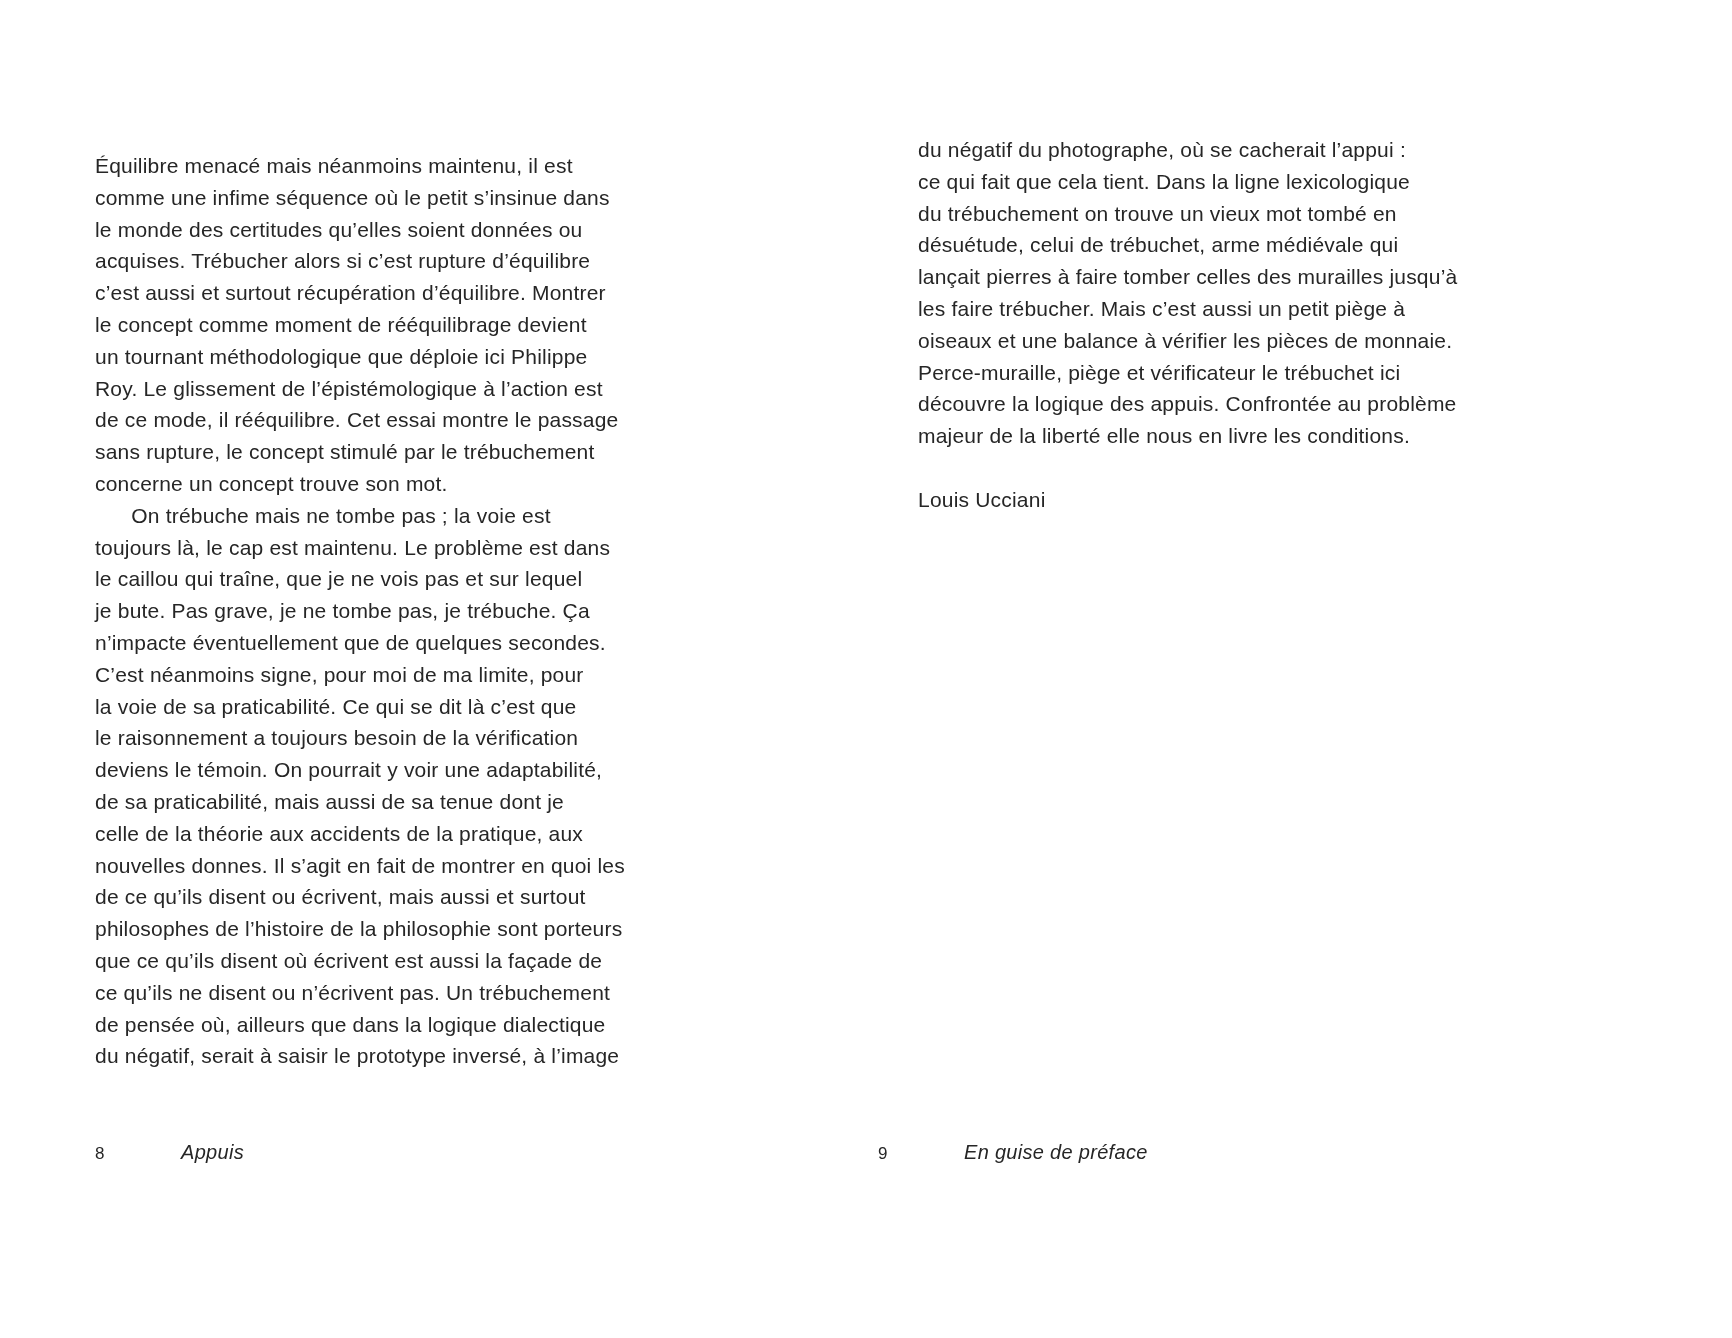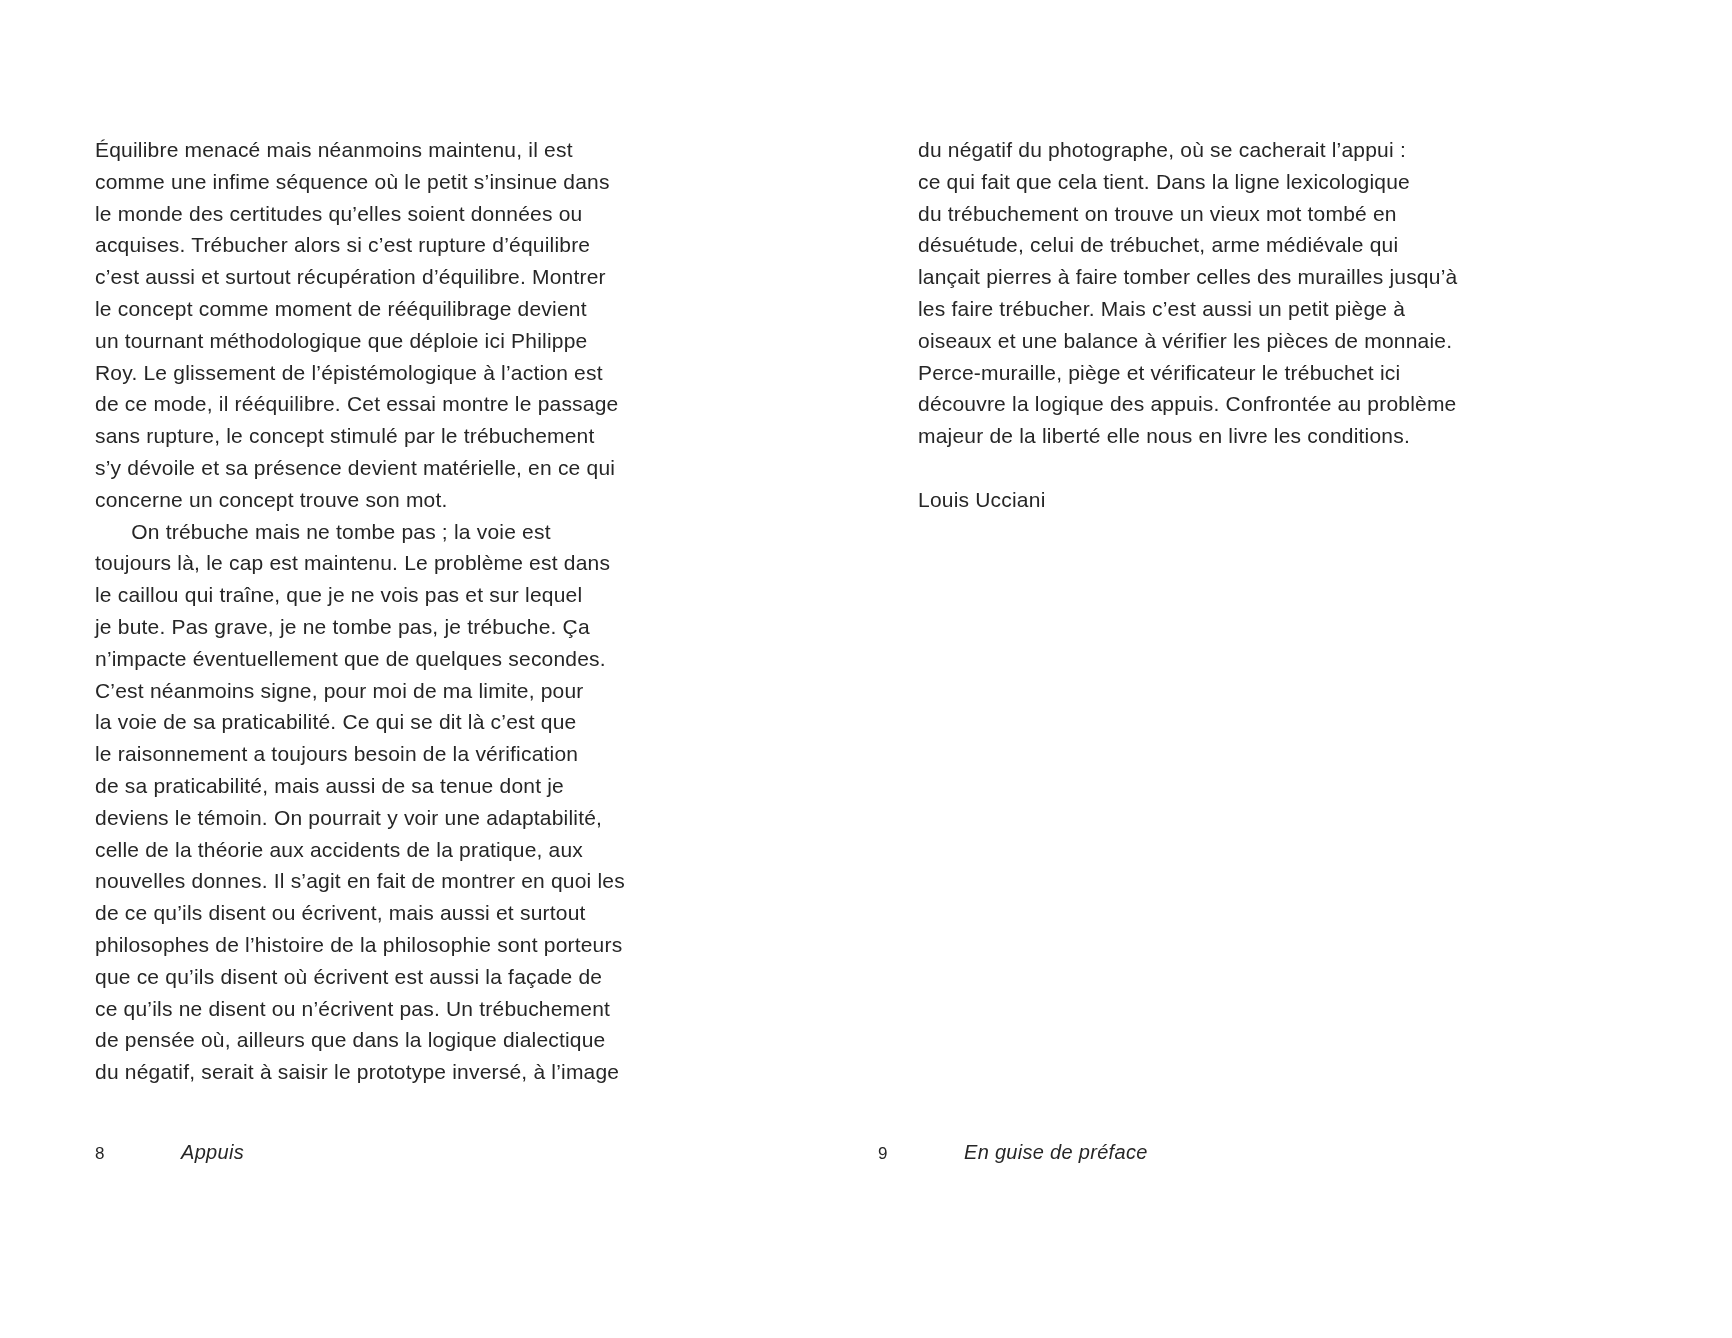--- a/index.html
+++ b/index.html
@@ -20,21 +20,21 @@
     position: absolute;
     top: 134px;
     font-size: 21px;
     line-height: 31.8px;
     font-weight: 400;
     letter-spacing: 0.2px;
   }
   .text-block .line {
     white-space: pre;
   }
-  .text-left  { left: 95px;  width: 620px; }
+  .text-left  { left: 95px;  width: 620px; margin-top: 16px; }
   .text-right { left: 918px; width: 600px; }
   .signature {
     margin-top: 32px;
     text-align: left;
     font-size: 21px;
     line-height: 31.8px;
   }
   .footer {
     position: absolute;
     top: 1141px;
@@ -65,32 +65,31 @@
         <div class="line">Équilibre menacé mais néanmoins maintenu, il est</div>
         <div class="line">comme une infime séquence où le petit s’insinue dans</div>
         <div class="line">le monde des certitudes qu’elles soient données ou</div>
         <div class="line">acquises. Trébucher alors si c’est rupture d’équilibre</div>
         <div class="line">c’est aussi et surtout récupération d’équilibre. Montrer</div>
         <div class="line">le concept comme moment de rééquilibrage devient</div>
         <div class="line">un tournant méthodologique que déploie ici Philippe</div>
         <div class="line">Roy. Le glissement de l’épistémologique à l’action est</div>
         <div class="line">de ce mode, il rééquilibre. Cet essai montre le passage</div>
         <div class="line">sans rupture, le concept stimulé par le trébuchement</div>
-        <div class="line">s’y dévoile et sa présence devient matérielle, en ce qui</div>
         <div class="line">concerne un concept trouve son mot.</div>
         <div class="line">      On trébuche mais ne tombe pas ; la voie est</div>
         <div class="line">toujours là, le cap est maintenu. Le problème est dans</div>
         <div class="line">le caillou qui traîne, que je ne vois pas et sur lequel</div>
         <div class="line">je bute. Pas grave, je ne tombe pas, je trébuche. Ça</div>
         <div class="line">n’impacte éventuellement que de quelques secondes.</div>
         <div class="line">C’est néanmoins signe, pour moi de ma limite, pour</div>
         <div class="line">la voie de sa praticabilité. Ce qui se dit là c’est que</div>
         <div class="line">le raisonnement a toujours besoin de la vérification</div>
+        <div class="line">deviens le témoin. On pourrait y voir une adaptabilité,</div>
         <div class="line">de sa praticabilité, mais aussi de sa tenue dont je</div>
-        <div class="line">deviens le témoin. On pourrait y voir une adaptabilité,</div>
         <div class="line">celle de la théorie aux accidents de la pratique, aux</div>
         <div class="line">nouvelles donnes. Il s’agit en fait de montrer en quoi les</div>
         <div class="line">de ce qu’ils disent ou écrivent, mais aussi et surtout</div>
         <div class="line">philosophes de l’histoire de la philosophie sont porteurs</div>
         <div class="line">que ce qu’ils disent où écrivent est aussi la façade de</div>
         <div class="line">ce qu’ils ne disent ou n’écrivent pas. Un trébuchement</div>
         <div class="line">de pensée où, ailleurs que dans la logique dialectique</div>
         <div class="line">du négatif, serait à saisir le prototype inversé, à l’image</div>
       </div>
 

